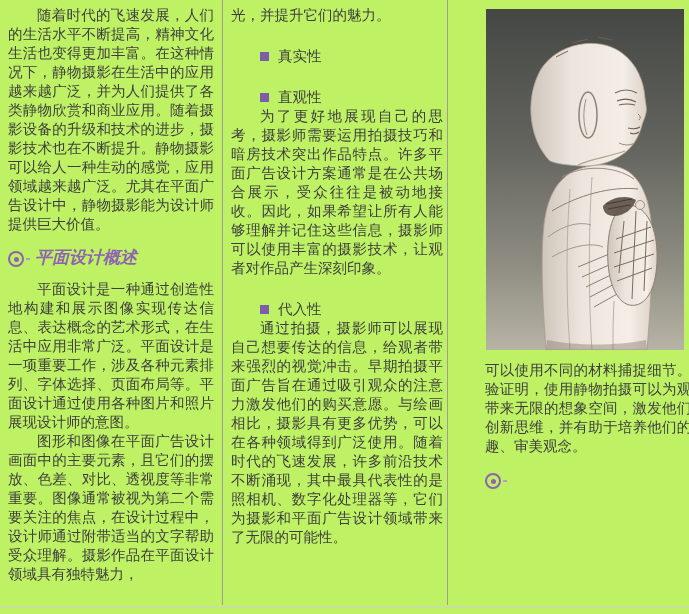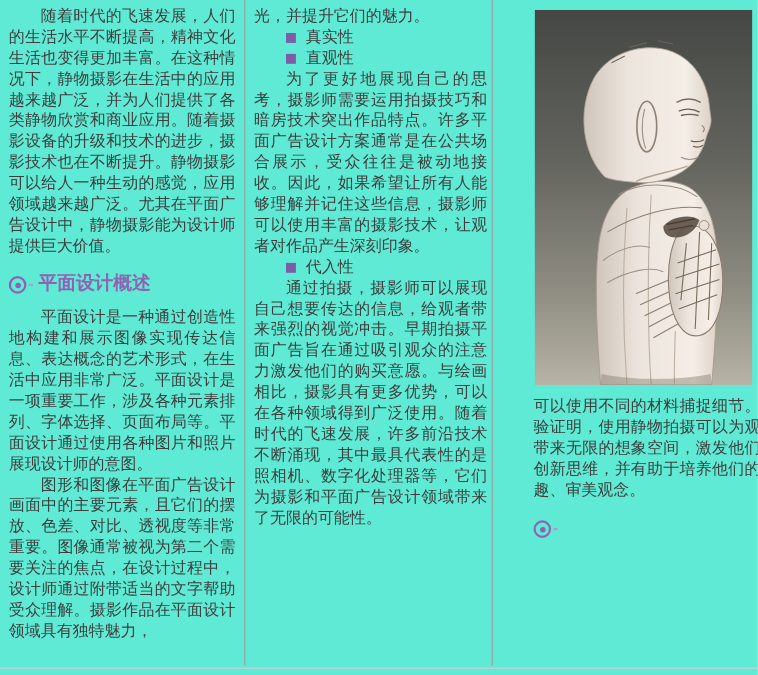--- a/index.html
+++ b/index.html
@@ -1,40 +1,40 @@
 <!DOCTYPE html>
 <html><head>
 <meta charset="utf-8">
 <style>
   html,body{margin:0;padding:0;background:#ffffff;}
   .page{
-    position:relative;width:689px;height:614px;background:#5eead4;overflow:hidden;
+    position:relative;width:689px;height:614px;background:#bef264;overflow:hidden;
     font-family:"Liberation Serif","DejaVu Serif",serif;color:#3e3e3e;
   }
   .col{position:absolute;top:6px;font-size:14.5px;line-height:19px;text-align:justify;}
   .col-1{left:8px;width:206px;}
   .col-2{left:231px;width:212px;}
   .col-3{left:485px;width:221px;}
   .col p{margin:0;text-indent:2em;}
   .col p.cont{text-indent:0;}
   .vdiv{position:absolute;top:0;width:1px;height:605px;background:#9d9d9d;}
   .vdiv-1{left:222px;}
   .vdiv-2{left:447px;}
   .hline{position:absolute;left:0;top:607px;width:689px;height:1px;background:#ccd2d4;}
 
   .sec{display:flex;align-items:flex-start;color:#8f63b2;font-weight:bold;
-       font-size:17px;line-height:22px;margin:13px 0 11px;text-align:left;}
+       font-size:17px;line-height:22px;margin:13px 0 11px;text-align:left;font-style:italic;}
   .sec .mark{flex:0 0 auto;display:flex;align-items:center;margin:4px 5px 0 0;}
   .ring{width:12px;height:12px;border:2px solid #8f63b2;border-radius:50%;
         display:flex;align-items:center;justify-content:center;}
   .ring .dot{width:5px;height:5px;background:#8f63b2;border-radius:50%;}
   .tick{width:4px;height:2px;background:#b49bcb;margin-left:2px;}
   .sec .txt{flex:1;}
 
-  .bullet{padding-left:2em;line-height:19px;display:flex;align-items:center;text-align:left;}
+  .bullet{padding-left:2em;line-height:19px;display:flex;align-items:center;text-align:left;margin-top:22px;}
   .sq{display:inline-block;width:9px;height:9px;background:#7d5ca8;margin-right:9px;flex:0 0 auto;}
   .bullet .blabel{color:#3e3e3e;}
 
   .photo{position:relative;width:198px;height:341px;margin:3px 0 11px 1px;}
   .photo svg{display:block;}
 </style>
 </head>
 <body>
 
 <div class="page">

